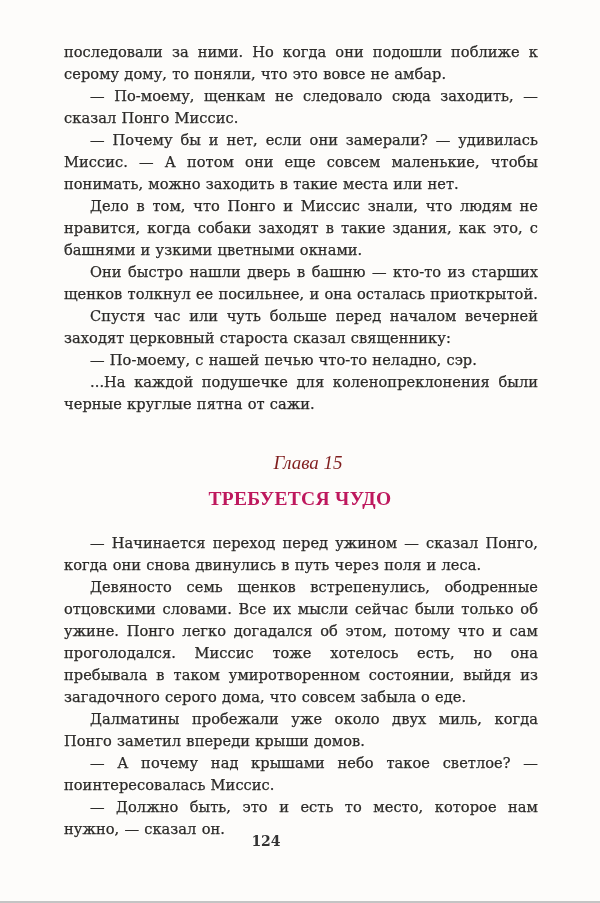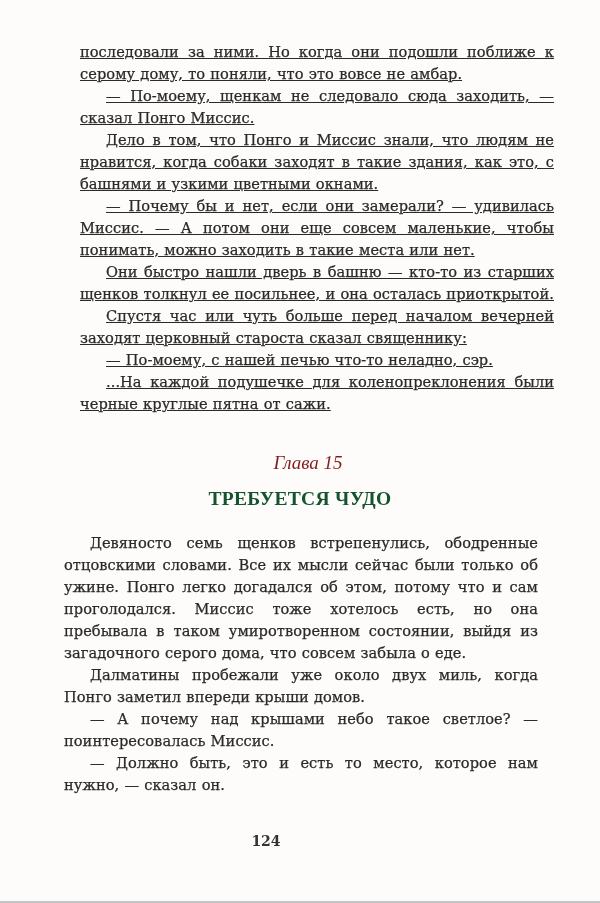--- a/index.html
+++ b/index.html
@@ -10,24 +10,23 @@
   body {
     width: 600px;
     height: 903px;
     position: relative;
     overflow: hidden;
     font-family: "DejaVu Serif", "Liberation Serif", serif;
     color: #2b2a28;
   }
   .page {
     position: absolute;
-    left: 80px;
+    left: 64px;
     top: 41px;
     width: 474px;
-    text-decoration: underline;
   }
   .block p {
     margin: 0;
     font-size: 14.6px;
     line-height: 22px;
     text-align: justify;
     text-align-last: left;
     letter-spacing: 0.05px;
     word-spacing: 0.5px;
     font-weight: normal;
@@ -51,21 +50,21 @@
   .chapter-title {
     position: absolute;
     left: 0;
     width: 600px;
     top: 488px;
     text-align: center;
     font-family: "Liberation Serif", serif;
     font-weight: bold;
     font-size: 19.5px;
     letter-spacing: 0.3px;
-    color: #14532d;
+    color: #be185d;
   }
   .block-2 {
     position: absolute;
     left: 64px;
     top: 532px;
     width: 474px;
   }
   .page-number {
     position: absolute;
     left: 0;
@@ -85,32 +84,33 @@
     height: 2px;
     background: #c4c4c4;
   }
 </style>
 </head>
 <body>
 
 <div class="page block">
   <p>последовали за ними. Но когда они подошли поближе к серому дому, то поняли, что это вовсе не амбар.</p>
   <p class="indent">— По-моему, щенкам не следовало сюда заходить, — сказал Понго Миссис.</p>
+  <p class="indent">— Почему бы и нет, если они замерали? — удивилась Миссис. — А потом они еще совсем маленькие, чтобы понимать, можно заходить в такие места или нет.</p>
   <p class="indent">Дело в том, что Понго и Миссис знали, что людям не нравится, когда собаки заходят в такие здания, как это, с башнями и узкими цветными окнами.</p>
-  <p class="indent">— Почему бы и нет, если они замерали? — удивилась Миссис. — А потом они еще совсем маленькие, чтобы понимать, можно заходить в такие места или нет.</p>
   <p class="indent">Они быстро нашли дверь в башню — кто-то из старших щенков толкнул ее посильнее, и она осталась приоткрытой.</p>
   <p class="indent">Спустя час или чуть больше перед началом вечерней заходят церковный староста сказал священнику:</p>
   <p class="indent">— По-моему, с нашей печью что-то неладно, сэр.</p>
   <p class="indent">...На каждой подушечке для коленопреклонения были черные круглые пятна от сажи.</p>
 </div>
 
 <div class="chapter-label">Глава 15</div>
 <div class="chapter-title">ТРЕБУЕТСЯ ЧУДО</div>
 
 <div class="block-2 block">
+  <p class="indent">— Начинается переход перед ужином — сказал Понго, когда они снова двинулись в путь через поля и леса.</p>
   <p class="indent">Девяносто семь щенков встрепенулись, ободренные отцовскими словами. Все их мысли сейчас были только об ужине. Понго легко догадался об этом, потому что и сам проголодался. Миссис тоже хотелось есть, но она пребывала в таком умиротворенном состоянии, выйдя из загадочного серого дома, что совсем забыла о еде.</p>
   <p class="indent">Далматины пробежали уже около двух миль, когда Понго заметил впереди крыши домов.</p>
   <p class="indent">— А почему над крышами небо такое светлое? — поинтересовалась Миссис.</p>
   <p class="indent">— Должно быть, это и есть то место, которое нам нужно, — сказал он.</p>
 </div>
 
 <div class="page-number">124</div>
 <div class="bottom-rule"></div>
 
 </body></html>

